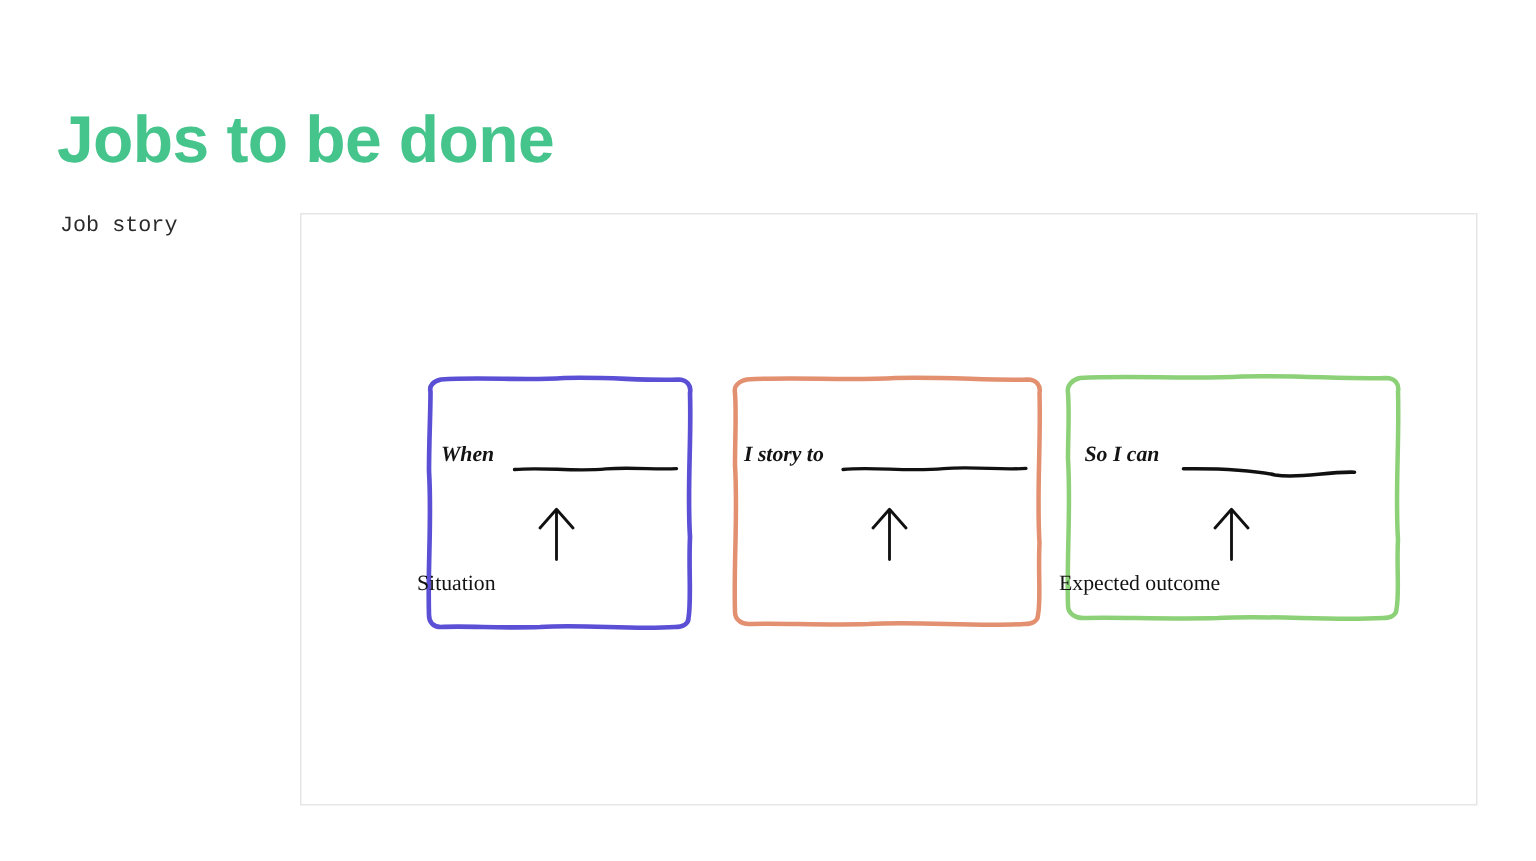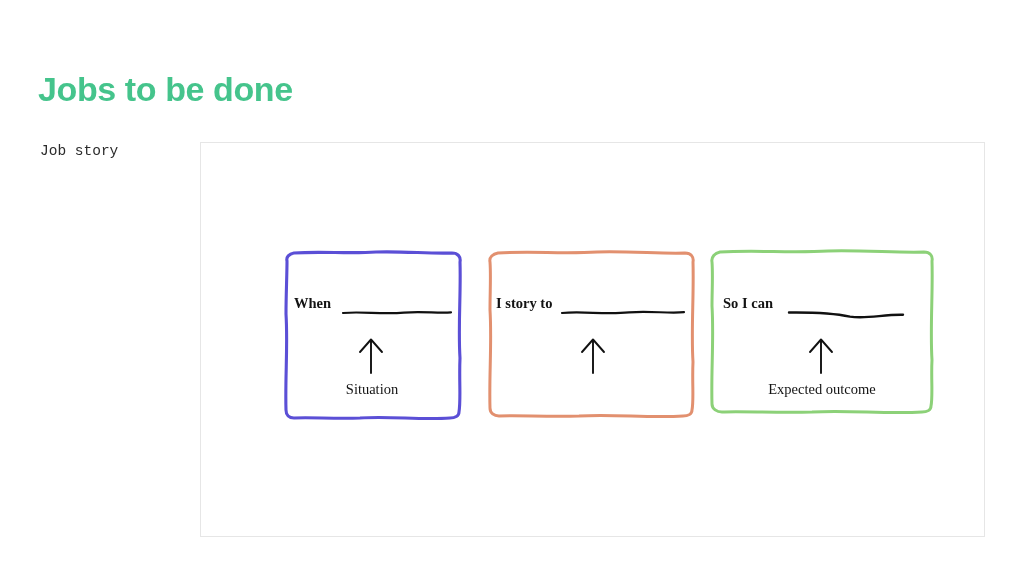--- a/index.html
+++ b/index.html
@@ -8,21 +8,21 @@
     background:#ffffff;
     font-family:"Liberation Sans",sans-serif;
     overflow:hidden;
     position:relative;
   }
 
   
   .slide-title{
     position:absolute;
     left:38px; top:72px;
-    font-size:34px;
+    font-size:44px;
     font-weight:bold;
     letter-spacing:-0.4px;
     color:#45c48c;
     line-height:1;
     white-space:nowrap;
   }
 
   
   .side-label{
     position:absolute;
@@ -69,41 +69,42 @@
 
   
   .prompt{
     position:absolute;
     font-family:"Liberation Serif",serif;
     font-weight:bold;
     font-size:14.5px;
     color:#131313;
     white-space:nowrap;
     line-height:1;
+    font-style:italic;
   }
   .blank-line{
     position:absolute;
     overflow:visible;
   }
 
   
   .arrow{
     position:absolute;
     overflow:visible;
   }
 
   
   .caption{
     position:absolute;
     font-family:"Liberation Serif",serif;
     font-size:14.5px;
     color:#131313;
     white-space:nowrap;
     line-height:1;
-    text-align:center;
+    text-align:left;
   }
 
   
   #card-0{ left:0px;   width:188px; }
   #card-1{ left:205px; width:216px; }
   #card-2{ left:428px; width:232px; }
 </style>
 </head>
 <body style="background: rgb(255, 255, 255);">
 

